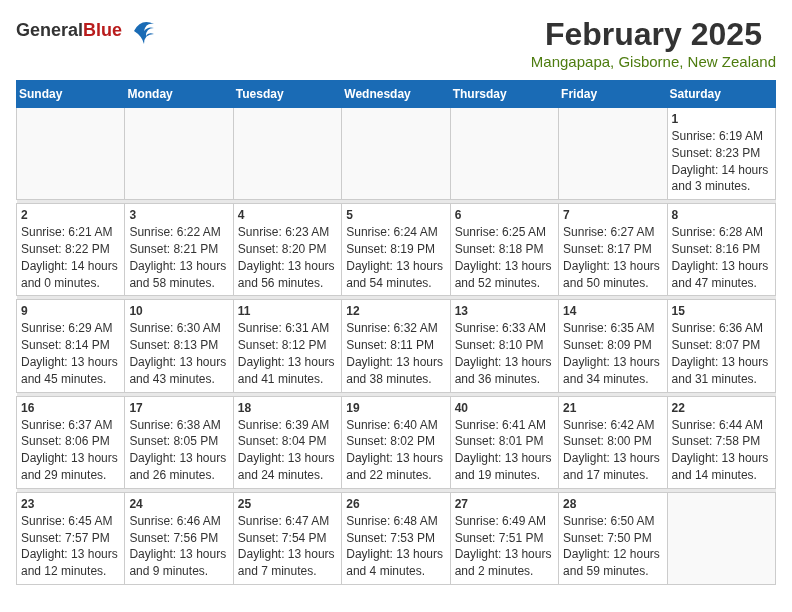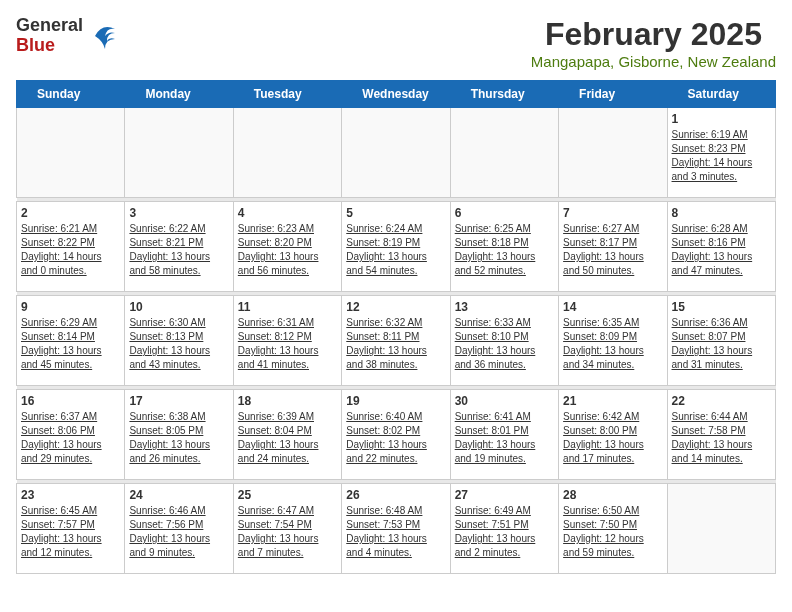--- a/index.html
+++ b/index.html
@@ -15,21 +15,21 @@
       justify-content: space-between;
       align-items: flex-start;
       margin-bottom: 10px;
     }
     .logo {
       display: flex;
       align-items: center;
     }
     .logo-text {
       display: flex;
-      flex-direction: column;
+      flex-direction: row;
       font-size: 18px;
       font-weight: bold;
       line-height: 1.1;
     }
     .logo-general { color: #333; }
     .logo-blue { color: #b91c1c; }
     .logo-icon {
       width: 30px;
       height: 30px;
       margin-left: 4px;
@@ -47,21 +47,21 @@
       color: #4d7c0f;
     }
     .calendar {
       width: 100%;
       border-collapse: collapse;
       font-size: 11px;
     }
     .calendar th {
       background-color: #1a6bb5;
       color: #fff;
-      padding: 6px 20px;
+      padding: 6px 2px;
       text-align: left;
       font-size: 12px;
       font-weight: bold;
       border: 1px solid #1a6bb5;
     }
     .calendar td {
       border: 1px solid #ccc;
       vertical-align: top;
       padding: 4px;
       width: 108px;
@@ -72,24 +72,23 @@
       background: #f9f9f9;
     }
     .day-num {
       font-size: 12px;
       font-weight: bold;
       color: #333;
       display: block;
       margin-bottom: 2px;
     }
     .day-info {
-      font-size: 10px;
+      font-size: 12px;
       color: #333;
       line-height: 1.4;
-      text-decoration: underline;
     }
     .row-separator td {
       height: 4px;
       padding: 0;
       background: #e8e8e8;
       border: none;
     }
   </style>
 </head>
 <body>
@@ -290,21 +289,21 @@
 and 24 minutes.</div>
         </td>
         <td>
           <span class="day-num">19</span>
           <div class="day-info">Sunrise: 6:40 AM
 Sunset: 8:02 PM
 Daylight: 13 hours
 and 22 minutes.</div>
         </td>
         <td>
-          <span class="day-num">30</span>
+          <span class="day-num">40</span>
           <div class="day-info">Sunrise: 6:41 AM
 Sunset: 8:01 PM
 Daylight: 13 hours
 and 19 minutes.</div>
         </td>
         <td>
           <span class="day-num">21</span>
           <div class="day-info">Sunrise: 6:42 AM
 Sunset: 8:00 PM
 Daylight: 13 hours

